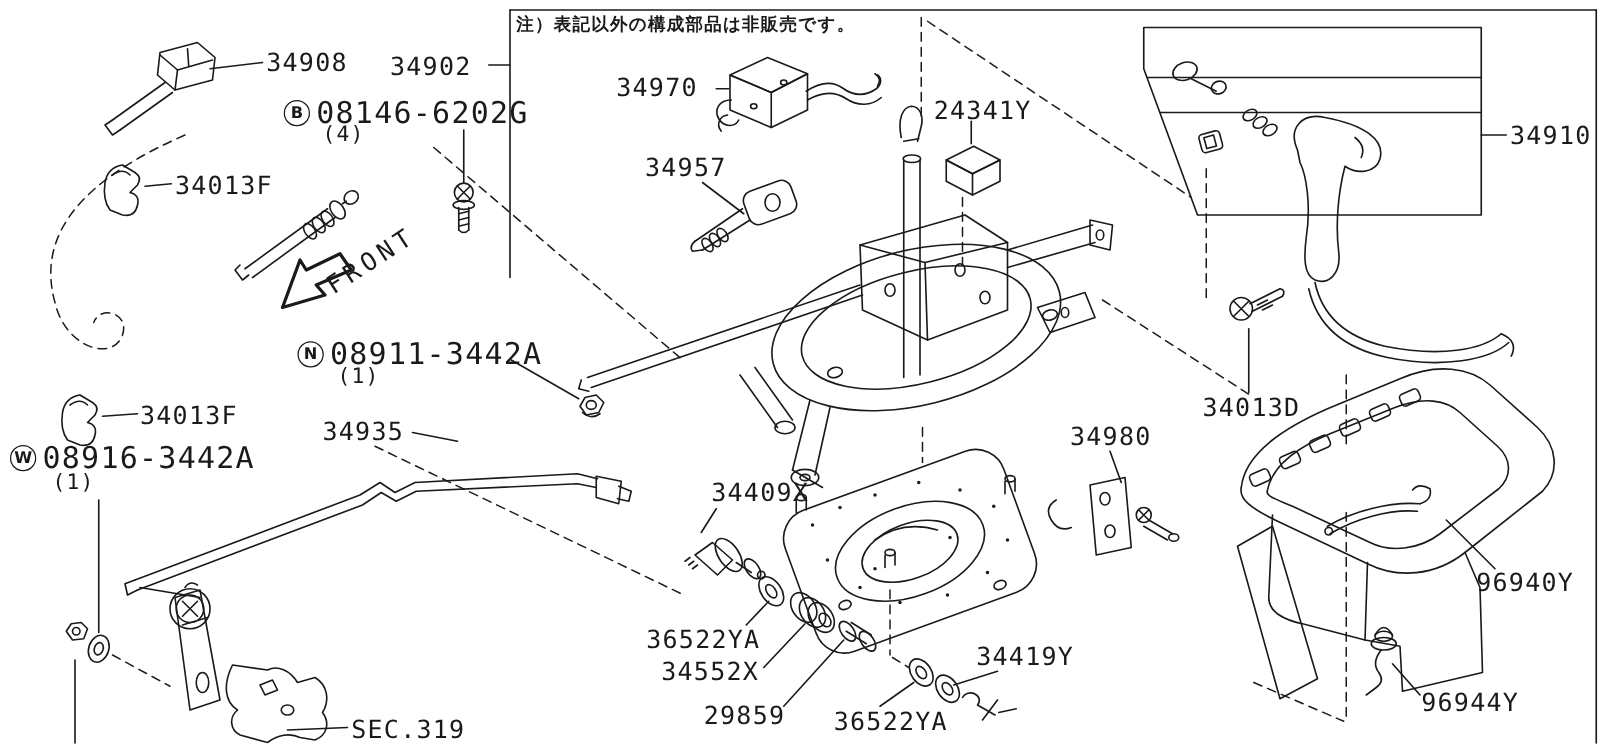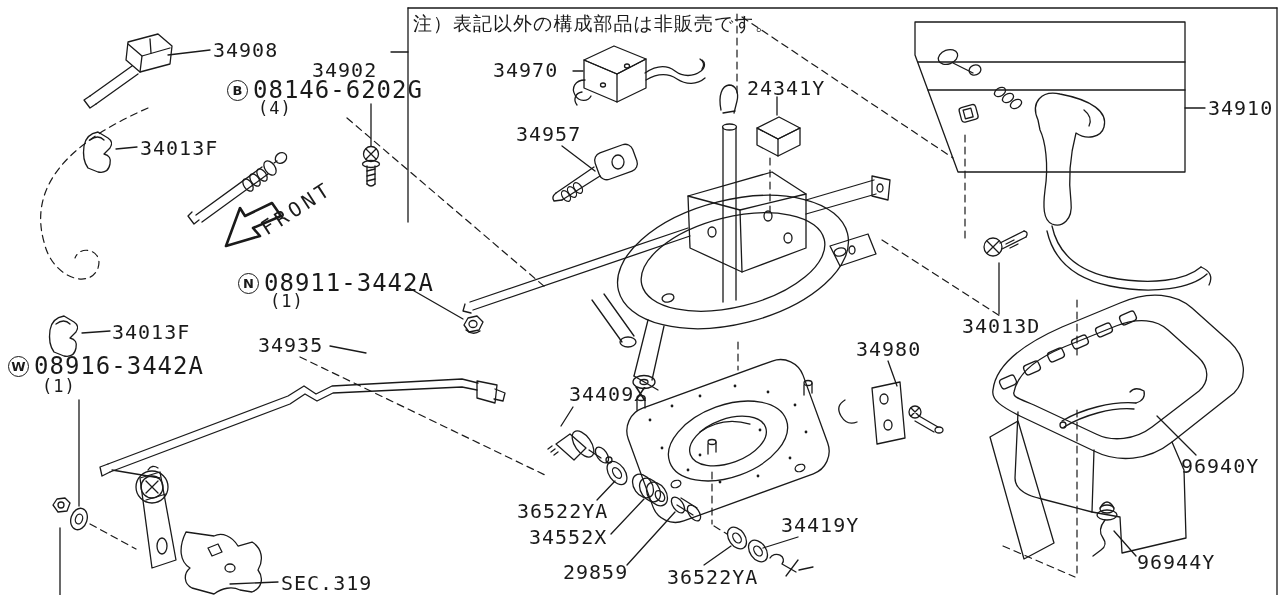--- a/index.html
+++ b/index.html
@@ -5,21 +5,21 @@
   html,body{margin:0;padding:0;background:#fff;}
   .diagram{position:relative;width:1280px;height:595px;background:#fff;overflow:hidden;
            font-family:"DejaVu Sans Mono",monospace;color:#1a1a1a;}
   svg.art{position:absolute;left:0;top:0;}
   svg.art path,svg.art ellipse,svg.art circle,svg.art rect,svg.art line,svg.art polygon{
     fill:none;stroke:#1a1a1a;stroke-width:1.3;stroke-linecap:round;stroke-linejoin:round;}
   svg.art .dash{stroke-dasharray:7 5;stroke-width:1.2;}
   svg.art .thick{stroke-width:2.6;}
   svg.art .dot{fill:#1a1a1a;stroke:none;}
   .lbl{position:absolute;font-size:20px;letter-spacing:1px;white-space:nowrap;line-height:1;}
-  .cjk{font-family:"DejaVu Sans",sans-serif;font-size:19px;letter-spacing:1px;}
+  .cjk{font-family:"DejaVu Sans",sans-serif;font-size:14px;letter-spacing:1px;font-weight:bold;}
   .qty{font-size:17px;}
   .hw{position:absolute;display:flex;align-items:center;white-space:nowrap;line-height:1;}
   .sym{display:inline-flex;width:19px;height:19px;border:1.7px solid #1a1a1a;border-radius:50%;
        align-items:center;justify-content:center;font-family:"DejaVu Sans",sans-serif;
        font-size:13px;font-weight:bold;margin-right:5px;flex:none;}
   .hw .num{font-size:24px;letter-spacing:1px;}
   .front{position:absolute;font-size:20px;letter-spacing:4px;transform:rotate(-33deg);
          transform-origin:0 50%;}
 </style>
 </head>
@@ -335,21 +335,21 @@
     <path d="M1100,508 q7,-12 14,0"></path>
     <ellipse cx="1107" cy="509" rx="7" ry="4"></ellipse>
     <ellipse cx="1107" cy="515" rx="10" ry="5"></ellipse>
     <path d="M1105,520 q-8,10 -2,18 q5,7 -2,12 l-8,6"></path>
   </g>
 </svg>
 
 <div class="cjk" style="position:absolute;left:413px;top:11px;">注）表記以外の構成部品は非販売です。</div>
 
 <div class="lbl" style="left:213px;top:40px;">34908</div>
-<div class="lbl" style="left:312px;top:60px;">34902</div>
+<div class="lbl" style="left:312px;top:43px;">34902</div>
 
 <div class="hw" style="left:227px;top:78px;">
   <span class="sym">B</span>
   <span class="num">08146-6202G</span>
 </div>
 <div class="lbl qty" style="left:258px;top:100px;">(4)</div>
 
 <div class="lbl" style="left:140px;top:138px;">34013F</div>
 
 <div class="front" style="left:263px;top:218px;">FRONT</div>

